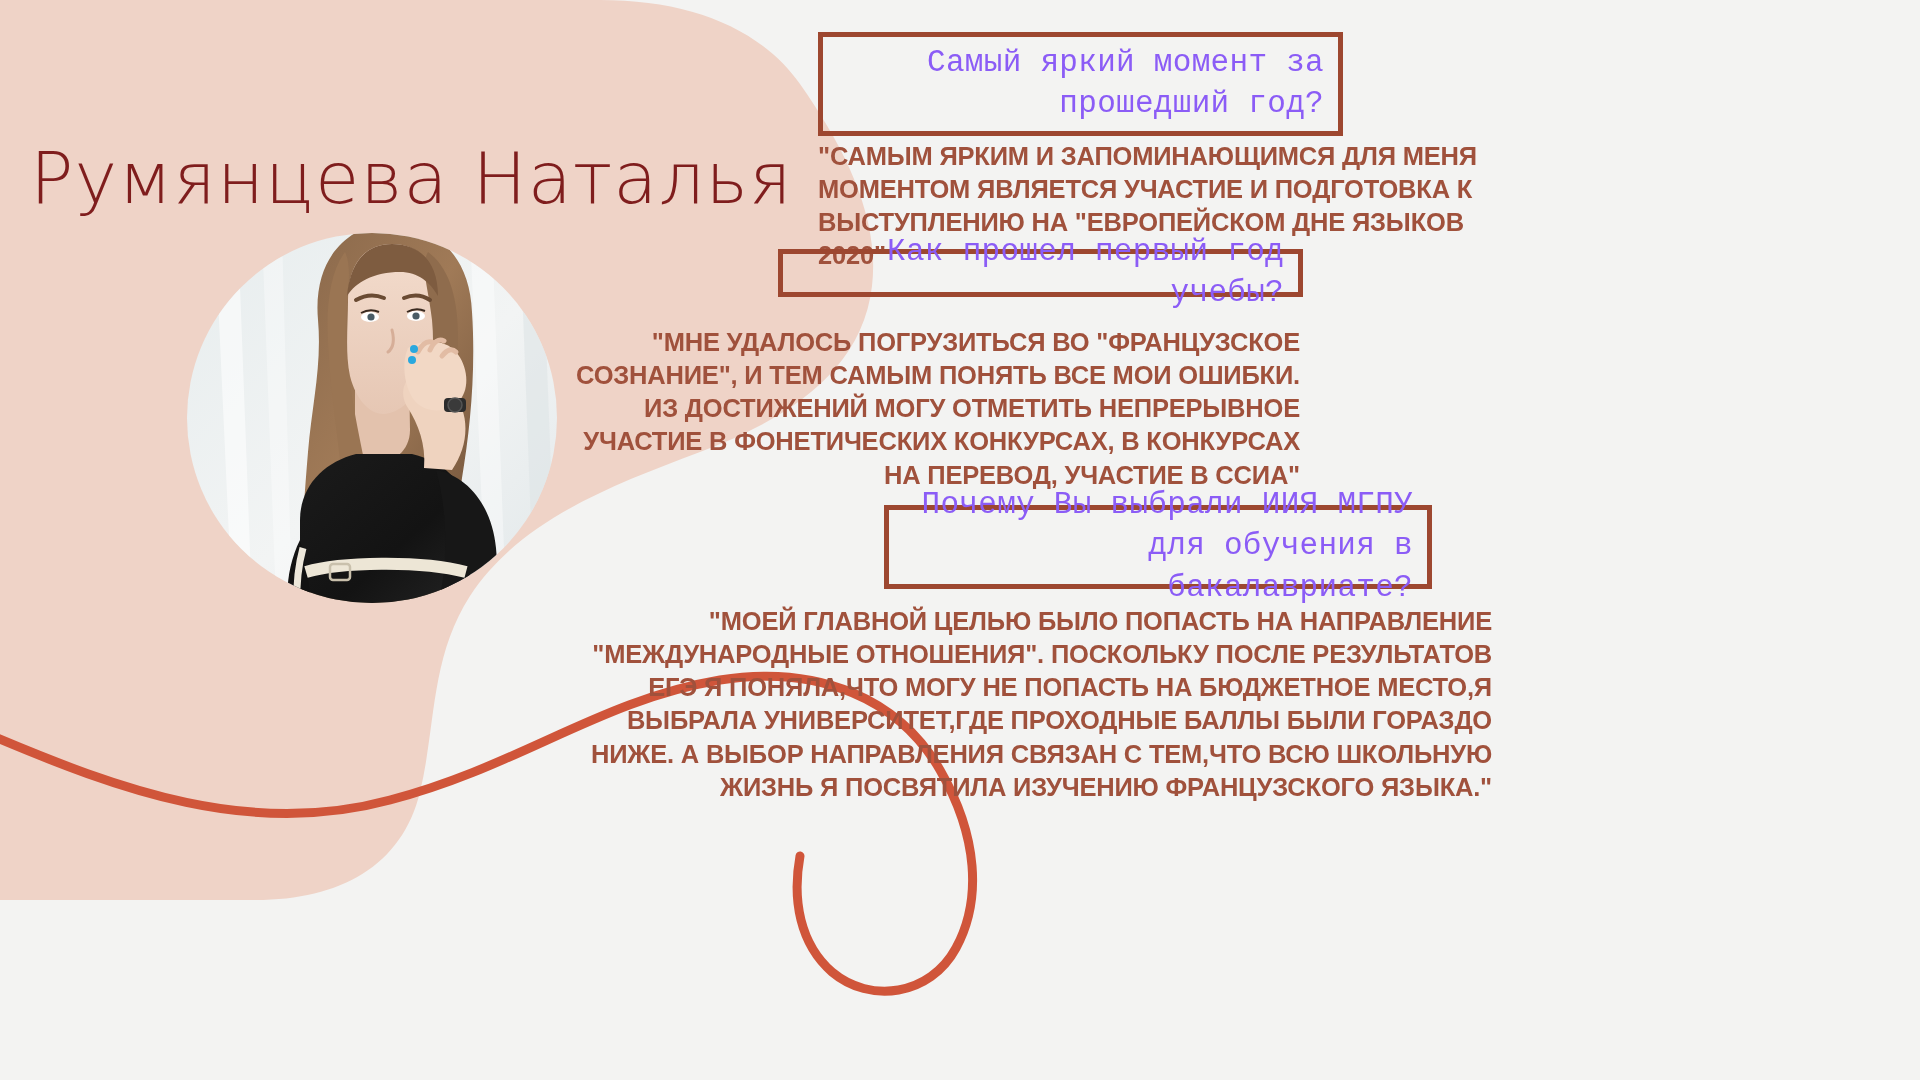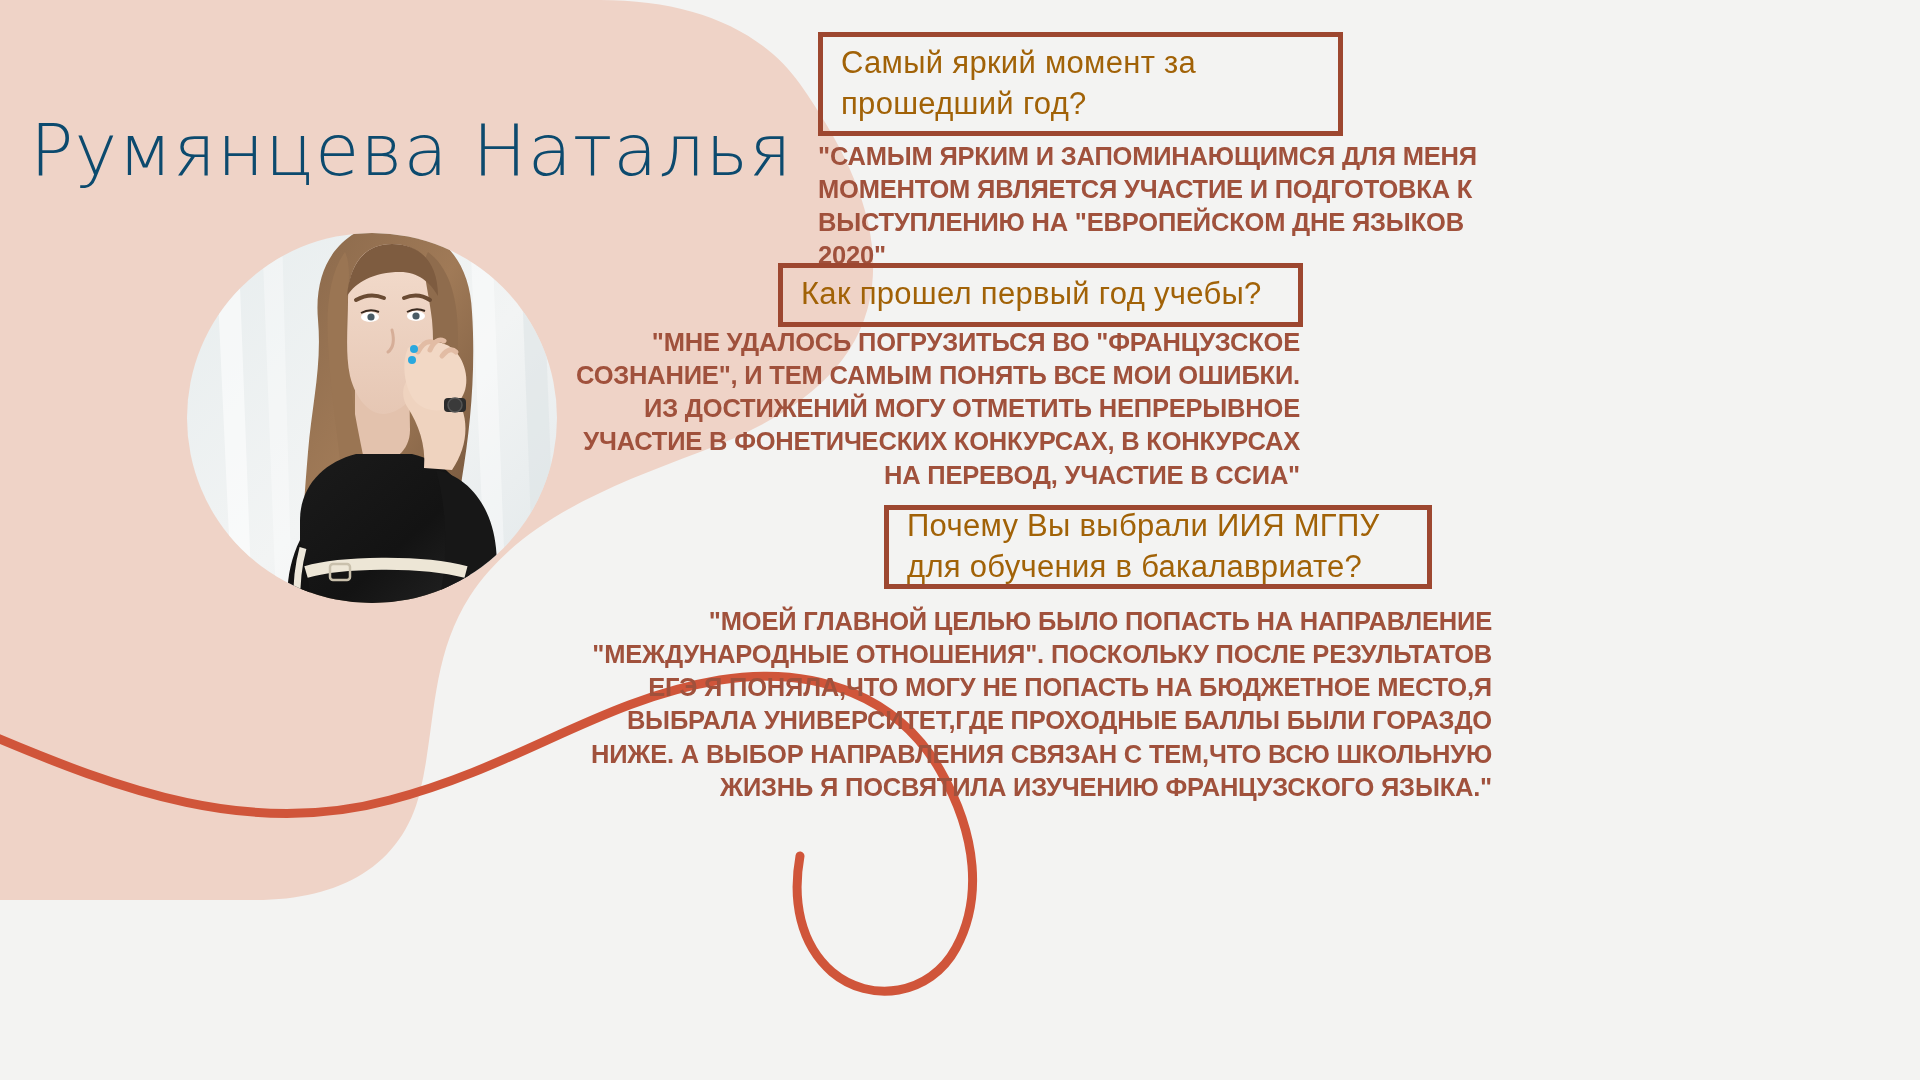--- a/index.html
+++ b/index.html
@@ -10,64 +10,65 @@
     position:relative;
   }
   #stage { position:absolute; inset:0; width:1920px; height:1080px; }
 
   
   .art { position:absolute; inset:0; width:1920px; height:1080px; pointer-events:none; }
 
   
   #name-title {
     position:absolute;
-    left:30px; top:108px;
+    left:30px; top:136px;
     width:880px;
     font-family:"DejaVu Sans", sans-serif;
     font-weight:300;
     font-size:72px;
     letter-spacing:1px;
-    color:#0c4a6e;
+    color:#7f1d1d;
     white-space:nowrap;
   }
 
   
   .qbox {
     position:absolute;
     border:5px solid #9D4730;
     background:transparent;
     display:flex;
     align-items:center;
   }
   .qtext {
-    font-family:Liberation Sans, sans-serif;
+    font-family:Liberation Mono, monospace;
     font-weight:300;
-    color:#a16207;
+    color:#8b5cf6;
     font-size:31px;
     line-height:1.33;
     padding:6px 14px 8px 18px;
     letter-spacing:0.3px;
+    text-align:right;
   }
   .atext {
     position:absolute;
     font-family:"Liberation Sans", sans-serif;
     font-weight:bold;
     color:#A0513C;
     font-size:25.5px;
     line-height:1.30;
     letter-spacing:-0.2px;
     text-transform:uppercase;
   }
 
   
   #qbox-1 { left:818px; top:32px; width:525px; height:104px; }
   #ans-1  { left:818px; top:140px; width:690px; text-align:left; }
 
   
-  #qbox-2 { left:778px; top:263px; width:525px; height:64px; }
+  #qbox-2 { left:778px; top:249px; width:525px; height:48px; }
   #ans-2  { left:560px; top:326px; width:740px; text-align:right; }
 
   
   #qbox-3 { left:884px; top:505px; width:548px; height:84px; }
   #ans-3  { left:560px; top:605px; width:932px; text-align:right; }
 </style>
 </head>
 <body>
 
 <div id="stage">

